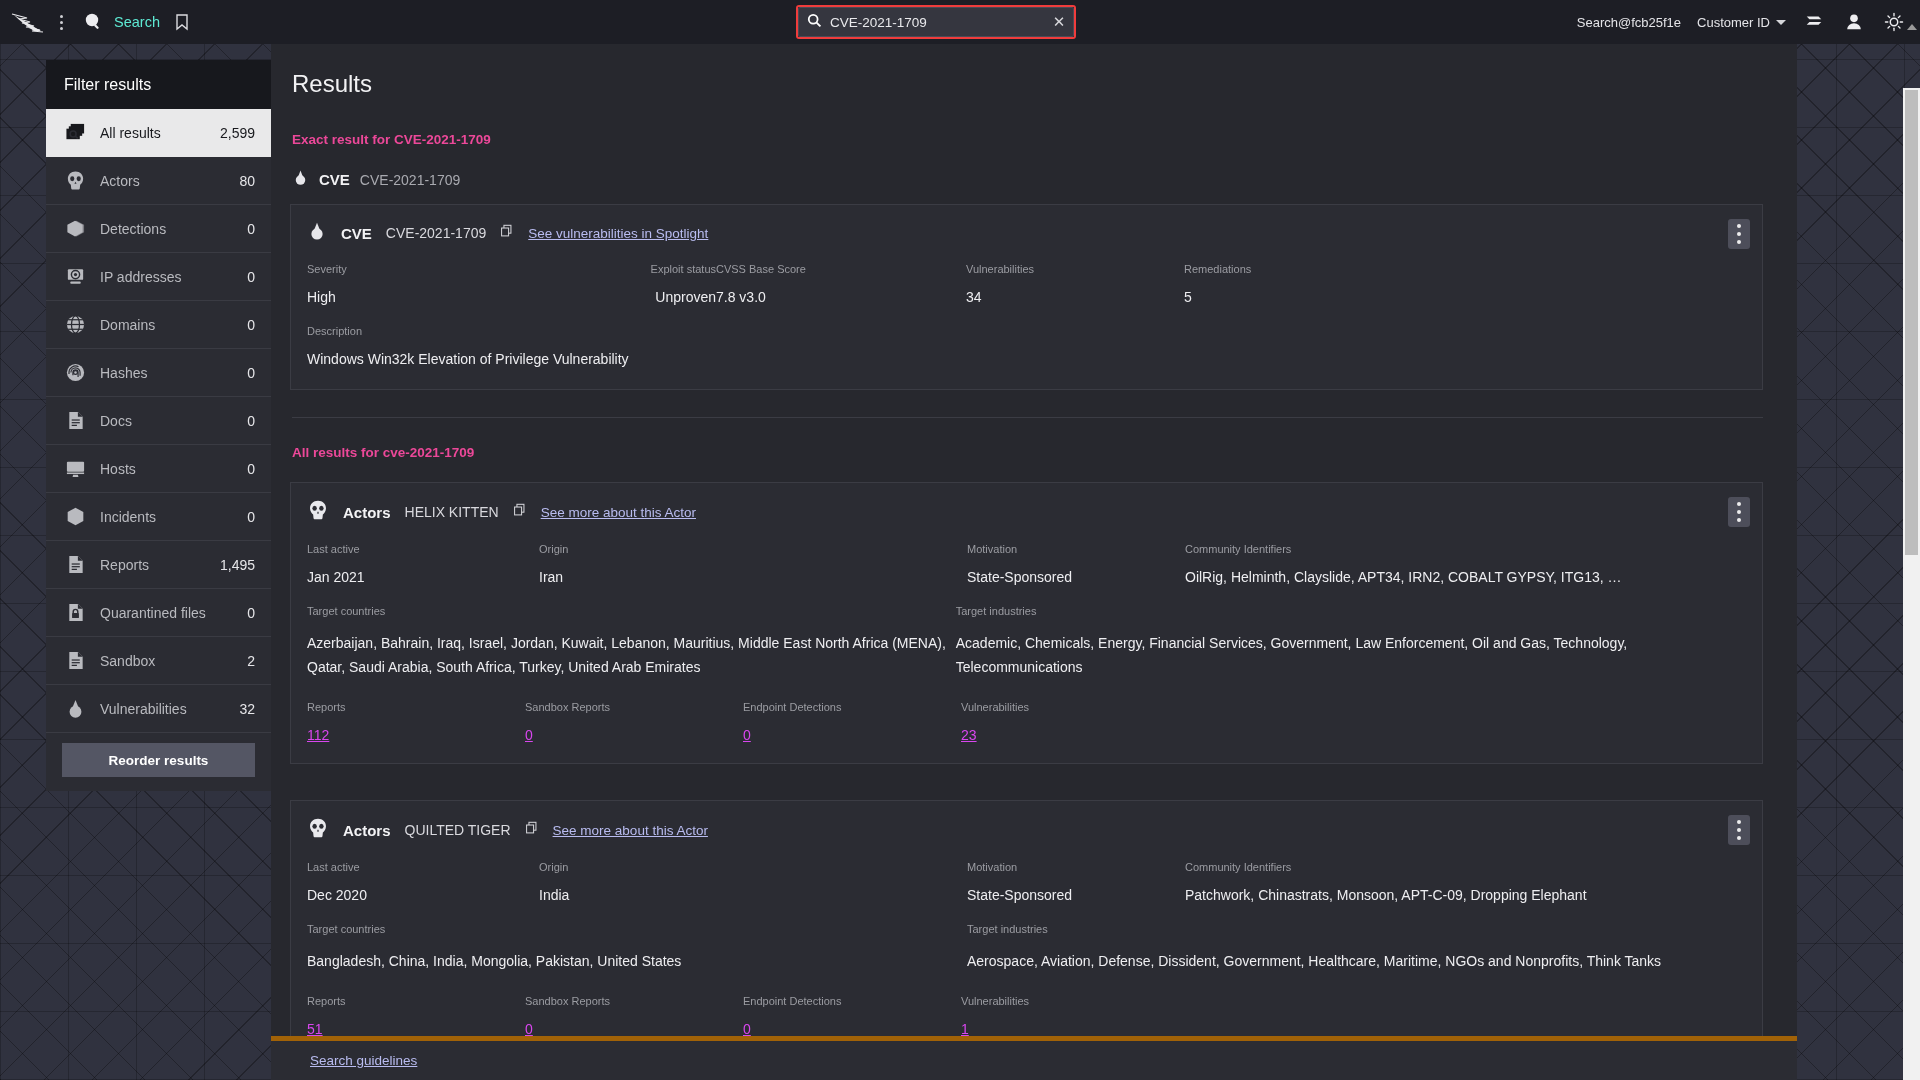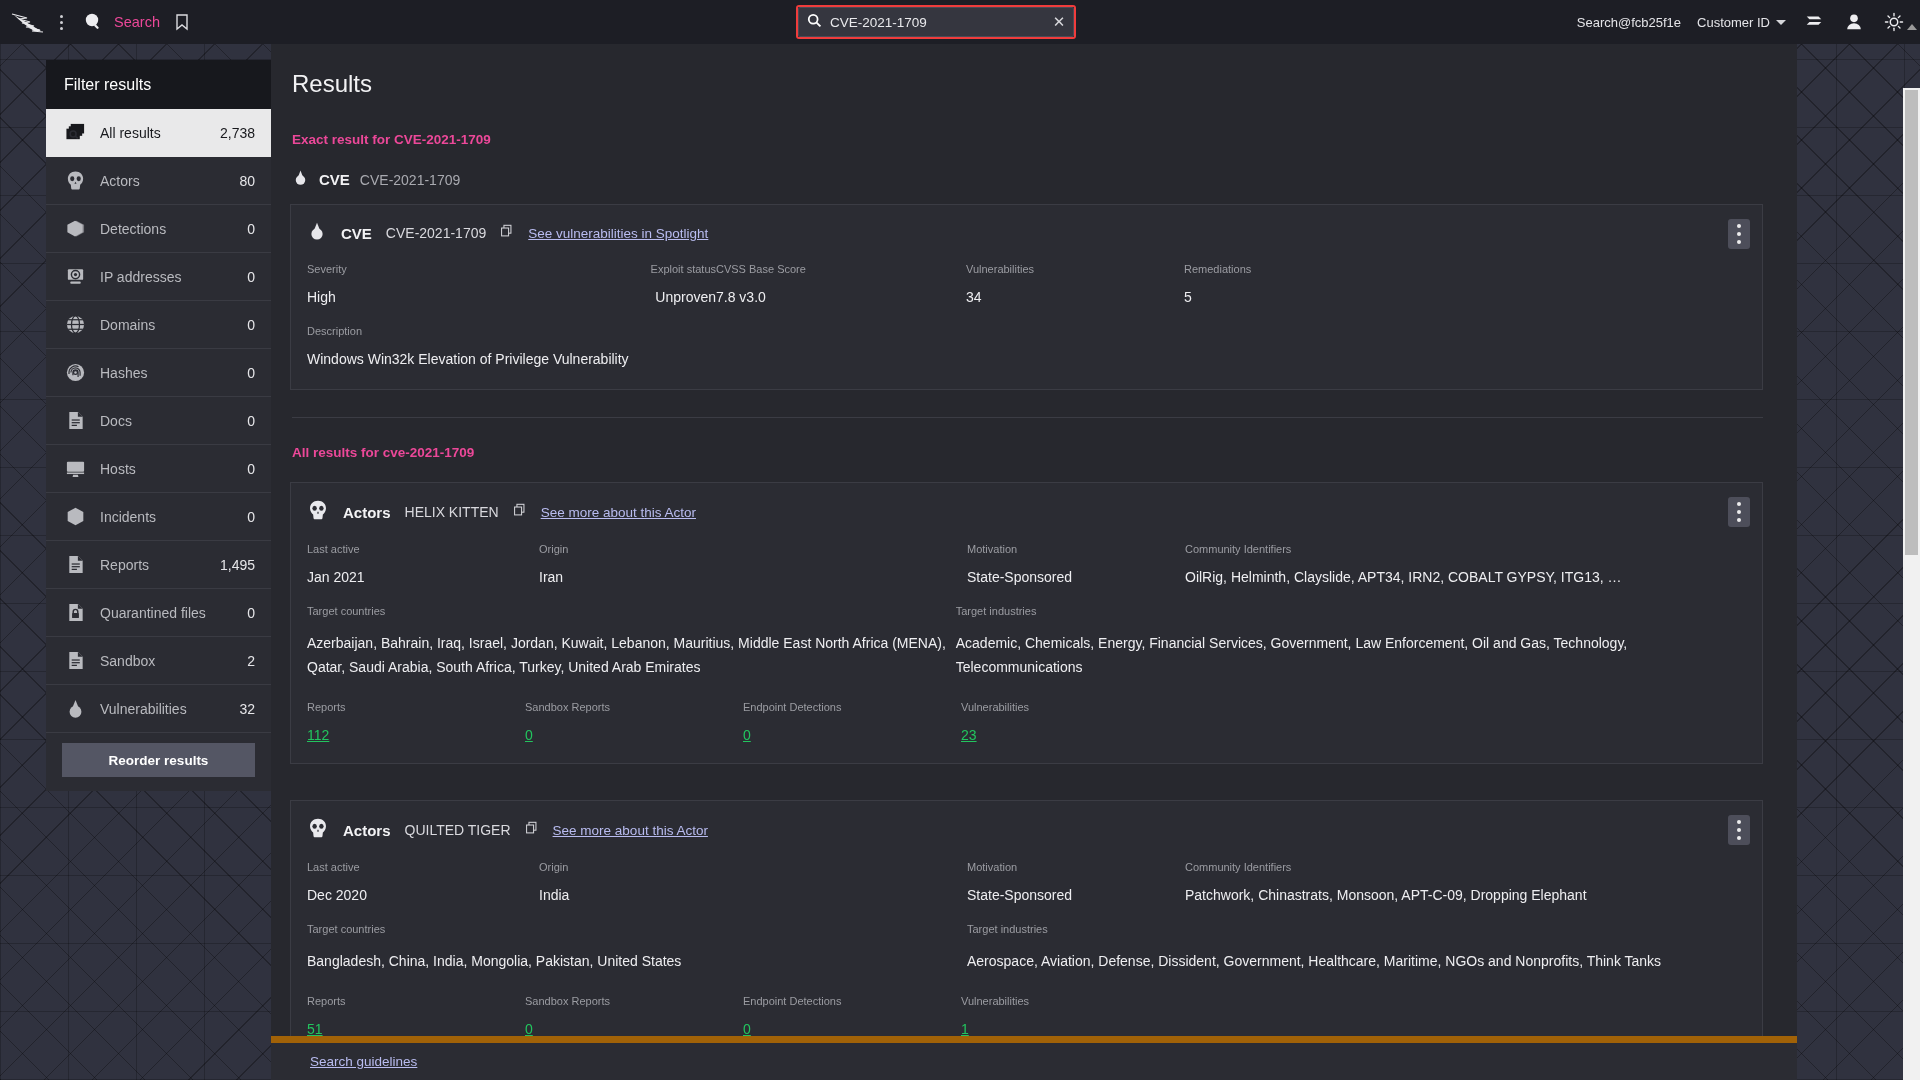--- a/index.html
+++ b/index.html
@@ -31,21 +31,21 @@
   }
   .tb-left { display: flex; align-items: center; gap: 0; padding-left: 10px; }
   .falcon-logo { width: 34px; height: 22px; display: block; }
   .kebab-dots {
     width: 22px; height: 22px; margin-left: 6px;
     display: flex; flex-direction: column; align-items: center; justify-content: center; gap: 3px;
     cursor: pointer;
   }
   .kebab-dots i { width: 3px; height: 3px; border-radius: 50%; background: #cfcfd4; display: block; }
   .tb-search-ico { margin-left: 10px; width: 22px; height: 22px; }
-  .tb-search-label { margin-left: 10px; font-size: 14.5px; color: #ec4899; }
+  .tb-search-label { margin-left: 10px; font-size: 14.5px; color: #5eead4; }
   .tb-bookmark { margin-left: 14px; width: 16px; height: 18px; }
 
   .tb-center { position: absolute; left: 796px; top: 5px; width: 280px; }
   .searchbox-wrap {
     position: relative;
     border: 2px solid #f03c3c;
     border-radius: 3px;
     height: 34px;
   }
   .searchbox {
@@ -137,21 +137,21 @@
     display: flex; flex-direction: column; align-items: center; justify-content: center; gap: 4px;
     cursor: pointer;
   }
   .kebab-btn i { width: 4px; height: 4px; border-radius: 50%; background: #ececed; display: block; }
 
   .fields { display: flex; padding: 14px 18px 0 16px; }
   .field { display: flex; flex-direction: column; gap: 14px; }
   .f-label { font-size: 11px; color: #9b9ca2; }
   .f-value { font-size: 14px; color: #eeeef1; }
   .f-value.trunc { white-space: nowrap; overflow: hidden; text-overflow: ellipsis; }
-  .f-value a { color: #22c55e; text-decoration: underline; cursor: pointer; }
+  .f-value a { color: #d946ef; text-decoration: underline; cursor: pointer; }
 
   .cve-row1 .field:nth-child(1) { width: 213px; }
   .cve-row1 .field:nth-child(2) { width: 196px; text-align: right; }
   .cve-row1 .field:nth-child(3) { width: 250px; }
   .cve-row1 .field:nth-child(4) { width: 218px; }
   .desc-row { padding: 20px 18px 22px 16px; }
 
   .divider { height: 1px; background: #3b3c44; margin: 27px 0 0 2px; }
 
   .links-row { display: flex; justify-content: flex-end; gap: 46px; padding: 27px 6px 20px 0; }
@@ -169,21 +169,21 @@
   .f-value.wrap { line-height: 24px; }
 
   .actor-stats { display: flex; padding: 22px 18px 20px 16px; }
   .actor-stats .field { width: 218px; }
 
   .card-spacer { height: 36px; }
 
   
   .footer {
     position: absolute; left: 0; right: 0; bottom: 0; height: 44px;
-    background: #2b2c33; border-top: 7px solid #a16207;
+    background: #2b2c33; border-top: 5px solid #a16207;
     display: flex; align-items: center; padding-left: 39px;
   }
 
   
   .scroll-track-v {
     position: absolute; right: 0; top: 44px; width: 17px; bottom: 0;
     background: #f1f1f1;
   }
   .scroll-thumb-v {
     position: absolute; right: 2px; top: 2px; width: 13px; height: 465px;
@@ -292,21 +292,21 @@
           <span class="sb-ico">
             <svg viewBox="0 0 22 22" width="21" height="21">
               <rect x="6" y="2" width="14" height="10" fill="currentColor"></rect>
               <rect x="4" y="4.5" width="14" height="10" fill="currentColor"></rect>
               <rect x="1.5" y="7" width="14" height="11" fill="currentColor"></rect>
               <circle cx="8.5" cy="12.5" r="3.1" fill="none" stroke="#2b2c33" stroke-width="1.6"></circle>
               <line x1="10.8" y1="14.8" x2="13.4" y2="17.2" stroke="#2b2c33" stroke-width="1.8"></line>
             </svg>
           </span>
           <span class="sb-label">All results</span>
-          <span class="sb-count">2,738</span>
+          <span class="sb-count">2,599</span>
         </div>
         <div class="sb-item">
           <span class="sb-ico">
             <svg viewBox="0 0 22 22" width="21" height="21">
               <path d="M11 1.6c4.8 0 8 3.3 8 7.6 0 3-1.6 5.1-3.1 6.3l-.4 3.6c0 .8-.7 1.3-1.5 1.3h-6c-.8 0-1.5-.5-1.5-1.3l-.4-3.6C4.6 14.3 3 12.2 3 9.2 3 4.9 6.2 1.6 11 1.6z" fill="currentColor"></path>
               <ellipse cx="7.6" cy="9.2" rx="2.2" ry="2.6" fill="#2b2c33"></ellipse>
               <ellipse cx="14.4" cy="9.2" rx="2.2" ry="2.6" fill="#2b2c33"></ellipse>
               <path d="M11 12.2l-1.1 2.2h2.2z" fill="#2b2c33"></path>
             </svg>
           </span>

